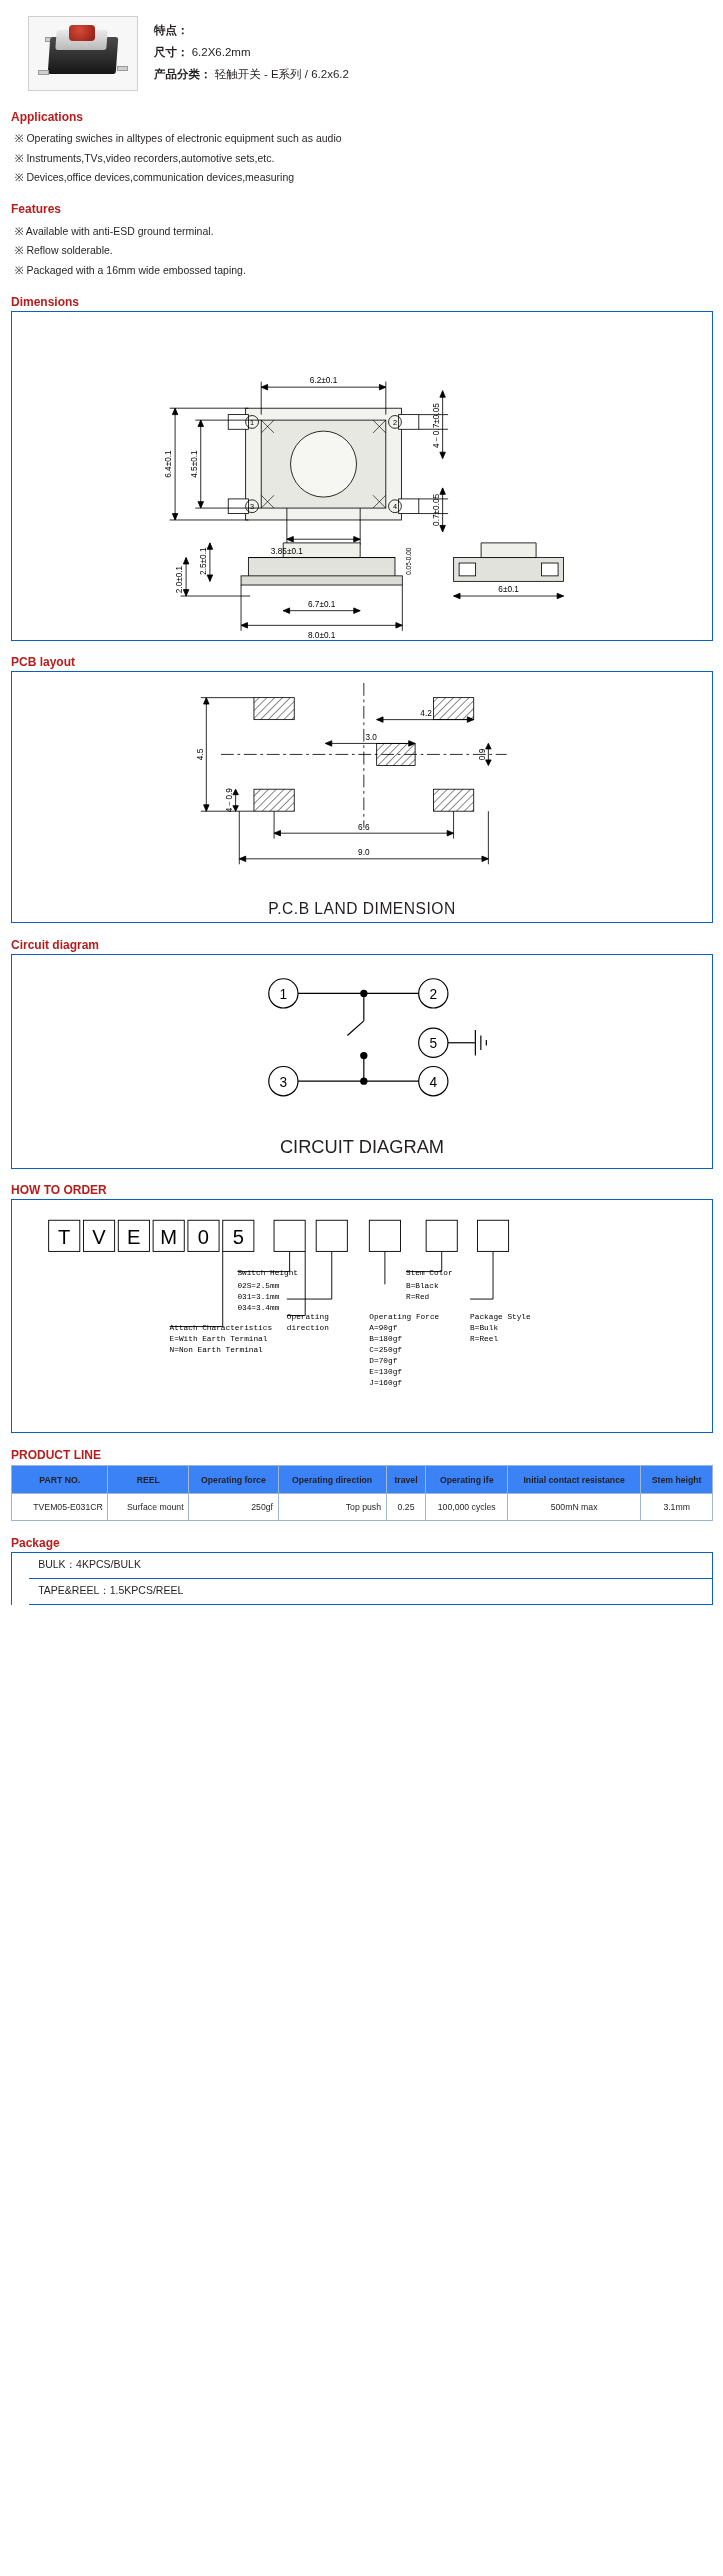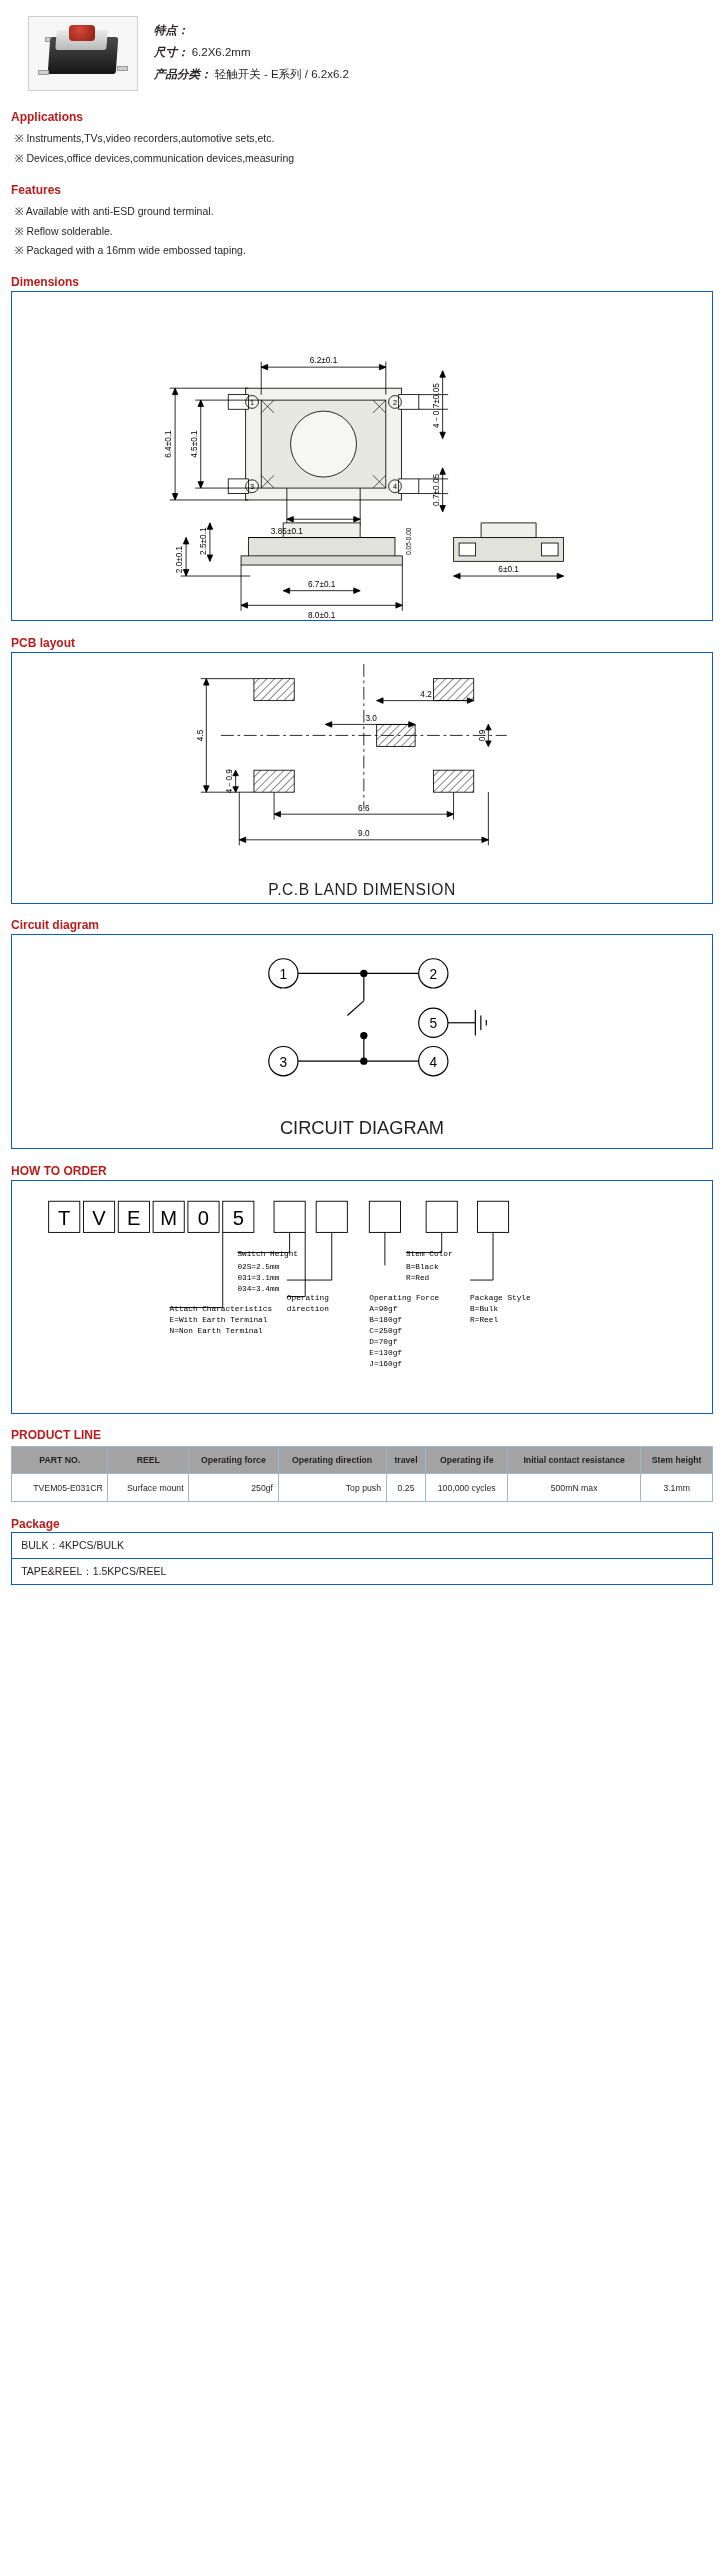--- a/index.html
+++ b/index.html
@@ -39,21 +39,21 @@
     background: radial-gradient(circle at 40% 30%, #d64a3a, #8d1c12);
     border-radius: 3.7px;
   }
   .sw-pin { position:absolute; width:11px; height:4.6px; background:#cfcfcf; border:0.9px solid #9a9a9a;}
   .sw-pin.p1 { left:9.2px; top:53px; }
   .sw-pin.p2 { left:88px; top:49px; }
   .sw-pin.p3 { left:16.5px; top:20px; }
 
   .header-specs { padding-top: 3.7px; line-height: 1.9; font-size: 11.5px; }
   .header-specs .row { white-space: nowrap; }
-  .header-specs .lbl { font-weight: bold; font-style: italic; }
+  .header-specs .lbl { font-weight: bold; }
 
   
   h2.sec {
     color:#b91c1c; font-size: 12px; margin: 14.7px 0 5.5px 0; font-weight: bold;
   }
   h2.sec.tight { margin-bottom: 1.8px; }
   .bullets { margin: 0 0 3.7px 3.7px; }
   .bullets div { line-height: 1.85; font-size: 10.5px; }
 
   
@@ -78,26 +78,26 @@
 
   
   .order-wrap { height: 234px; position: relative; }
 
   
   table.pl { border-collapse: collapse; width: 100%; margin-top: 3.7px; }
   table.pl th, table.pl td {
     border: 0.9px solid #9fb6cf; padding: 3.7px 4.6px;
     font-size: 8.7px; text-align:center; vertical-align:middle;
   }
-  table.pl th { background:#a3a3a3; font-weight:bold; font-size:8.7px; height: 27.5px;}
+  table.pl th { background:#3b82f6; font-weight:bold; font-size:8.7px; height: 27.5px;}
   table.pl td { height: 27.5px; background:#ffffff; }
   table.pl td.left { text-align:right; padding-left:5.5px;margin-left:32px; }
 
   
-  .pkg-box { border:0.9px solid #0b5fc1; border-bottom:none; }
+  .pkg-box { border:0.9px solid #0b5fc1; border-bottom:none;padding-left:17px; }
   .pkg-box div { padding: 5.5px 9.2px; font-size: 10.5px; border-bottom:0.9px solid #0b5fc1;}
 </style>
 </head>
 <body>
 
 <div class="page">
 
   <div class="header">
     <div class="photo-box">
       <div class="sw-pin p3"></div>
@@ -117,20 +117,21 @@
       </div>
       <div class="row">
         <span class="lbl">产品分类：</span>
         <span>轻触开关 - E系列 / 6.2x6.2</span>
       </div>
     </div>
   </div>
 
   <h2 class="sec">Applications</h2>
   <div class="bullets">
+    <div>※ Operating swiches in alltypes of electronic equipment such as audio</div>
     <div>※ Instruments,TVs,video recorders,automotive sets,etc.</div>
     <div>※ Devices,office devices,communication devices,measuring</div>
   </div>
 
   <h2 class="sec">Features</h2>
   <div class="bullets">
     <div>※ Available with anti-ESD ground terminal.</div>
     <div>※ Reflow solderable.</div>
     <div>※ Packaged with a 16mm wide embossed taping.</div>
   </div>

